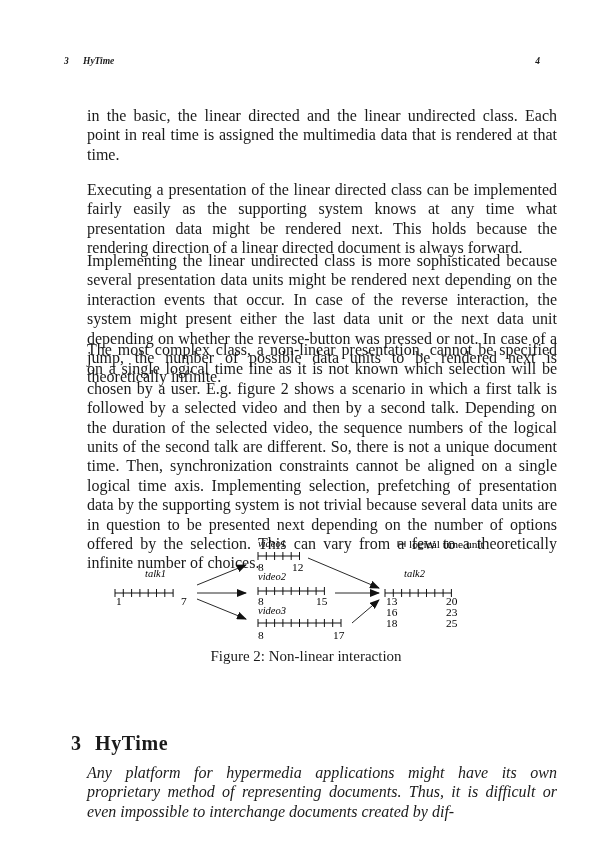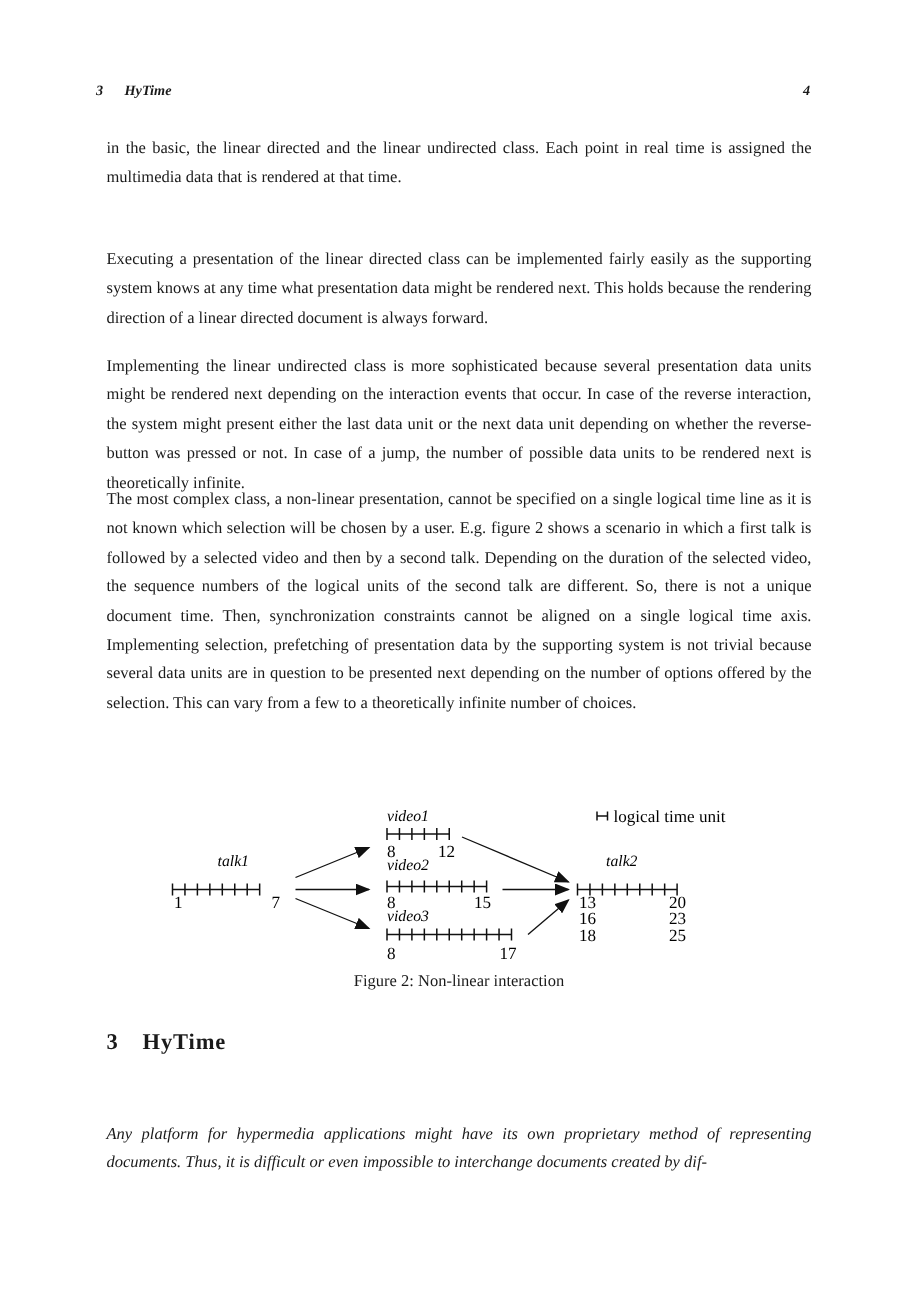--- a/index.html
+++ b/index.html
@@ -3,33 +3,33 @@
 <meta charset="utf-8">
 <style>
   html, body { margin: 0; padding: 0; background: #ffffff; }
   body { width: 612px; height: 866px; position: relative; overflow: hidden;
          font-family: "Liberation Serif", "DejaVu Serif", serif; color: #1a1a1a; }
   .running-head { position: absolute; top: 56px; left: 64px; width: 476px; height: 14px;
                   font-style: italic; font-size: 9.5px; font-weight: bold; }
   .running-head .sec { position: absolute; left: 0; }
   .running-head .title { position: absolute; left: 19px; }
   .running-head .pageno { position: absolute; right: 0; }
-  .para { position: absolute; left: 71px; width: 470px; font-size: 11px; line-height: 19.4px;
-          text-align: justify; margin: 0; }
+  .para { position: absolute; left: 71px; width: 470px; font-size: 16px; line-height: 19.4px;
+          text-align: justify; margin: 16px; }
   .para.last-left { text-align-last: left; }
   #p1 { top: 90px; }
   #p2 { top: 164px; }
   #p3 { top: 235px; }
   #p4 { top: 324px; }
   #p5 { top: 747px; font-style: italic; }
-  .section-heading { position: absolute; left: 71px; top: 687px; font-size: 15px; font-weight: bold;
+  .section-heading { position: absolute; left: 71px; top: 732px; font-size: 20px; font-weight: bold;
                      letter-spacing: 0.6px; margin: 0; }
   .section-heading .num { display: inline-block; width: 24px; }
   .figure { position: absolute; left: 0; top: 530px; width: 612px; height: 140px; }
-  .caption { position: absolute; top: 648px; left: 0; width: 612px; text-align: center; font-size: 11px; }
+  .caption { position: absolute; top: 648px; left: 0; width: 612px; text-align: center; font-size: 15px; }
   svg text { font-family: "Liberation Serif", "DejaVu Serif", serif; }
 </style>
 </head>
 <body>
 
 <div class="running-head">
   <span class="sec">3</span>
   <span class="title">HyTime</span>
   <span class="pageno">4</span>
 </div>

